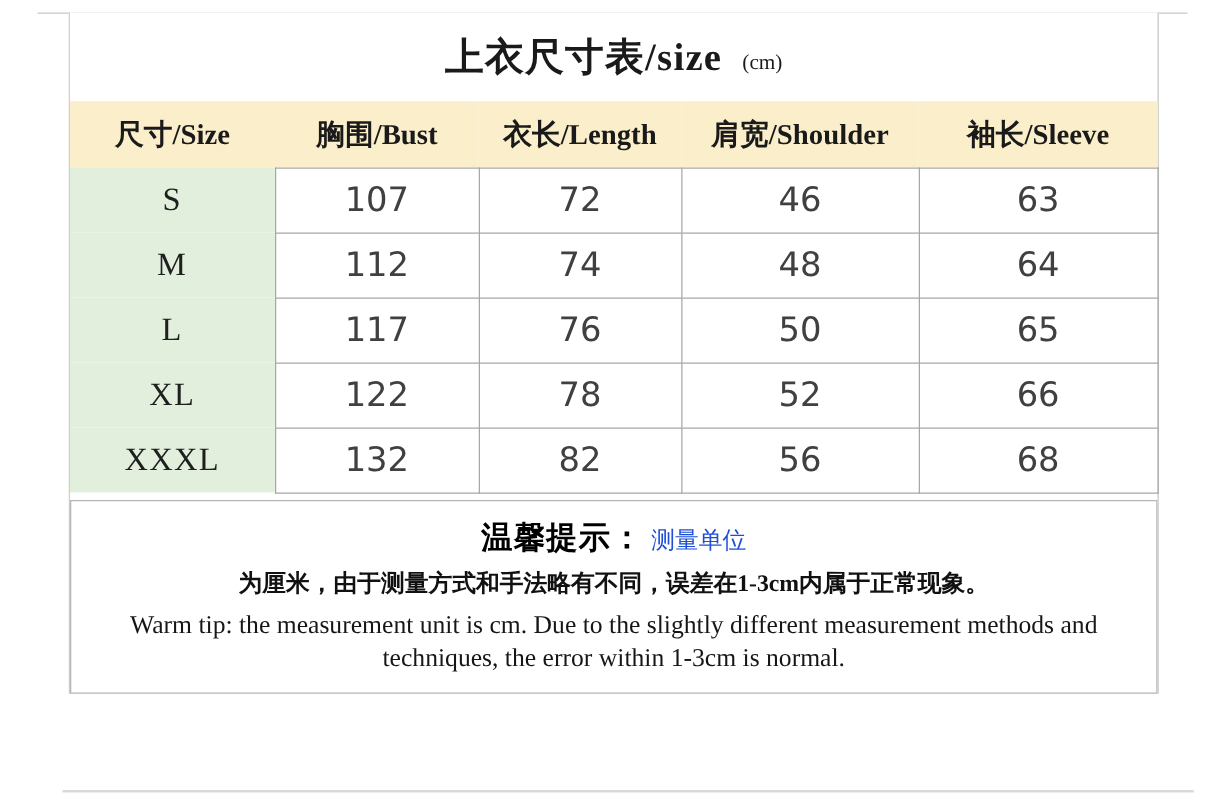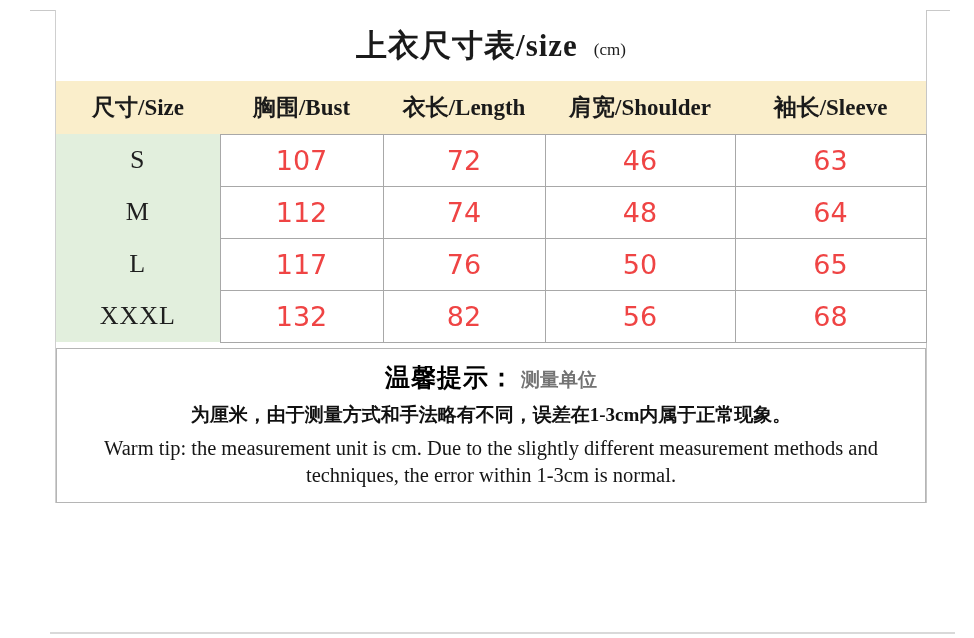--- a/index.html
+++ b/index.html
@@ -68,21 +68,21 @@
     font-size: 23px;
     font-weight: bold;
     border: none;
   }
   .size-table tbody td {
     height: 52px;
     background: #ffffff;
     border: 1px solid #a8a8a8;
     font-family: "DejaVu Sans", "Liberation Sans", sans-serif;
     font-size: 27px;
-    color: #ef4444;
+    color: #404040;
   }
   .size-table tbody td.size-cell {
     background: #e2efdd;
     border: none;
     font-family: "Liberation Serif", "DejaVu Serif", serif;
     font-size: 26px;
     color: #1f1f1f;
     letter-spacing: 1px;
   }
 
@@ -96,22 +96,22 @@
     background: #ffffff;
   }
   .note-line-1 { margin-top: 2px; }
   .tip-label {
     color: #000000;
     font-weight: bold;
     font-size: 25px;
     letter-spacing: 1px;
   }
   .tip-zh-lead {
-    color: #737373;
-    font-weight: bold;
+    color: #1d4ed8;
+    font-weight: normal;
     font-size: 19px;
     margin-left: 6px;
   }
   .note-line-2 {
     margin-top: 8px;
     font-weight: bold;
     font-size: 19px;
     color: #111111;
   }
   .note-line-en {
@@ -167,20 +167,27 @@
         <td>64</td>
       </tr>
       <tr>
         <td class="size-cell">L</td>
         <td>117</td>
         <td>76</td>
         <td>50</td>
         <td>65</td>
       </tr>
       <tr>
+        <td class="size-cell">XL</td>
+        <td>122</td>
+        <td>78</td>
+        <td>52</td>
+        <td>66</td>
+      </tr>
+      <tr>
         <td class="size-cell">XXXL</td>
         <td>132</td>
         <td>82</td>
         <td>56</td>
         <td>68</td>
       </tr>
     </tbody>
   </table>
 
   <div class="note-box">

